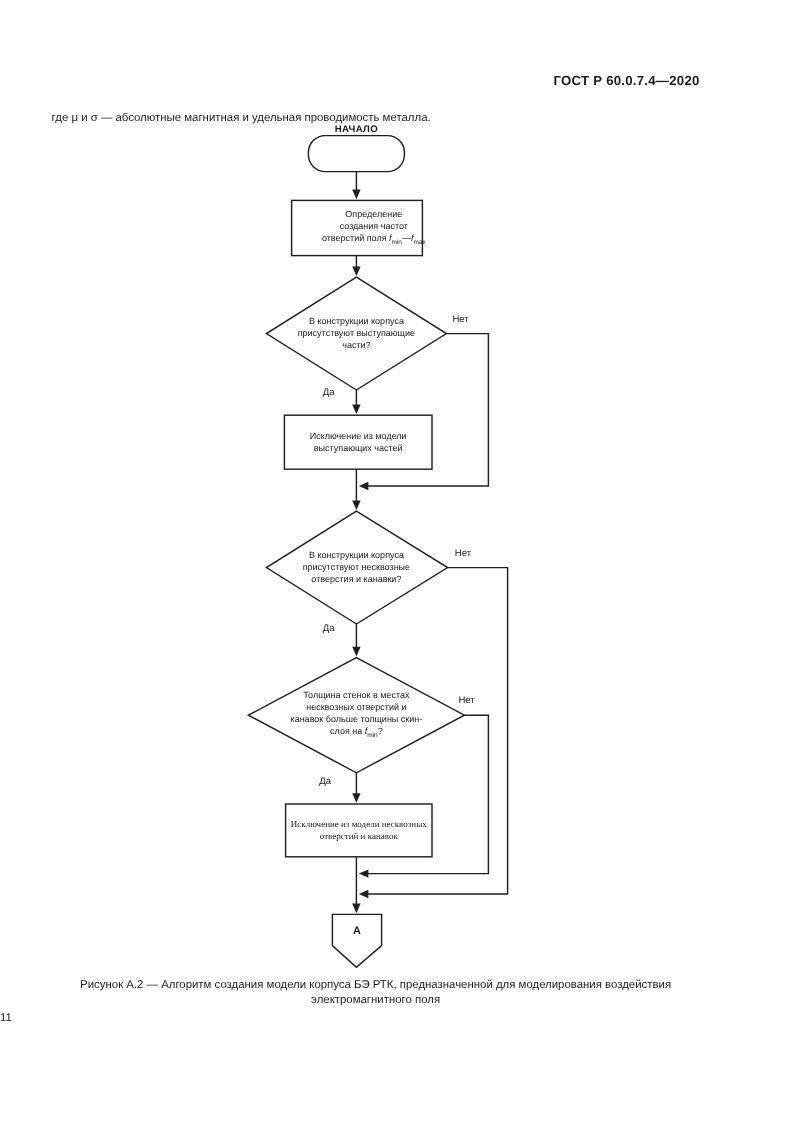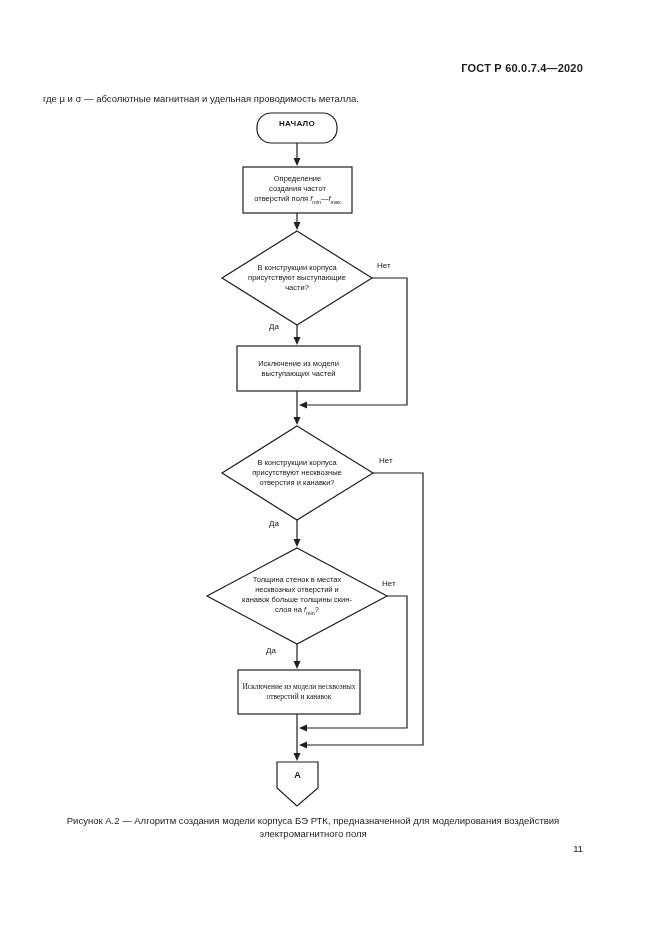--- a/index.html
+++ b/index.html
@@ -78,23 +78,22 @@
     width: 560px;
     text-align: center;
     font-size: 9.5px;
     line-height: 1.4;
   }
   .page-number {
     position: absolute;
     top: 843px;
     left: 0;
     right: 78px;
-    text-align: right;
+    text-align: left;
     font-size: 9.5px;
-    padding-left: 10px;
   }
 </style>
 </head>
 <body>
 
 <div class="page">
 
   <div class="doc-header">ГОСТ Р 60.0.7.4—2020</div>
 
   <div class="intro-text">где μ  и  σ — абсолютные магнитная и удельная проводимость металла.</div>
@@ -135,23 +134,23 @@
         <polygon points="299,405 307,401.5 307,408.5"></polygon>
         <polygon points="297,425 293.5,417 300.5,417"></polygon>
         <polygon points="297,547 293.5,539 300.5,539"></polygon>
         <polygon points="297,669 293.5,661 300.5,661"></polygon>
         <polygon points="299,728 307,724.5 307,731.5"></polygon>
         <polygon points="299,745 307,741.5 307,748.5"></polygon>
         <polygon points="297,761 293.5,753 300.5,753"></polygon>
       </g>
     </svg>
 
-    <div class="node-text start-text" style="left:257px; top:113px; width:80px; height:22px;">НАЧАЛО</div>
+    <div class="node-text start-text" style="left:257px; top:97px; width:80px; height:22px;">НАЧАЛО</div>
 
-    <div class="node-text" style="left:247px; top:167px; width:101px; height:46px;">
+    <div class="node-text" style="left:261px; top:167px; width:101px; height:46px;">
       <span><span>Определение</span><br>
       <span>создания частот</span><br>
       <span>отверстий поля </span><span class="fvar">f</span><sub class="fsub">min</sub><span>—</span><span class="fvar">f</span><sub class="fsub">max</sub></span>
     </div>
 
     <div class="node-text" style="left:242px; top:248px; width:110px; height:60px;">В конструкции корпуса присутствуют выступающие части?</div>
 
     <div class="node-text" style="left:237px; top:346px; width:123px; height:45px;">Исключение из модели выступающих частей</div>
 
     <div class="node-text" style="left:242px; top:443px; width:110px; height:60px;">В конструкции корпуса присутствуют несквозные отверстия и канавки?</div>

